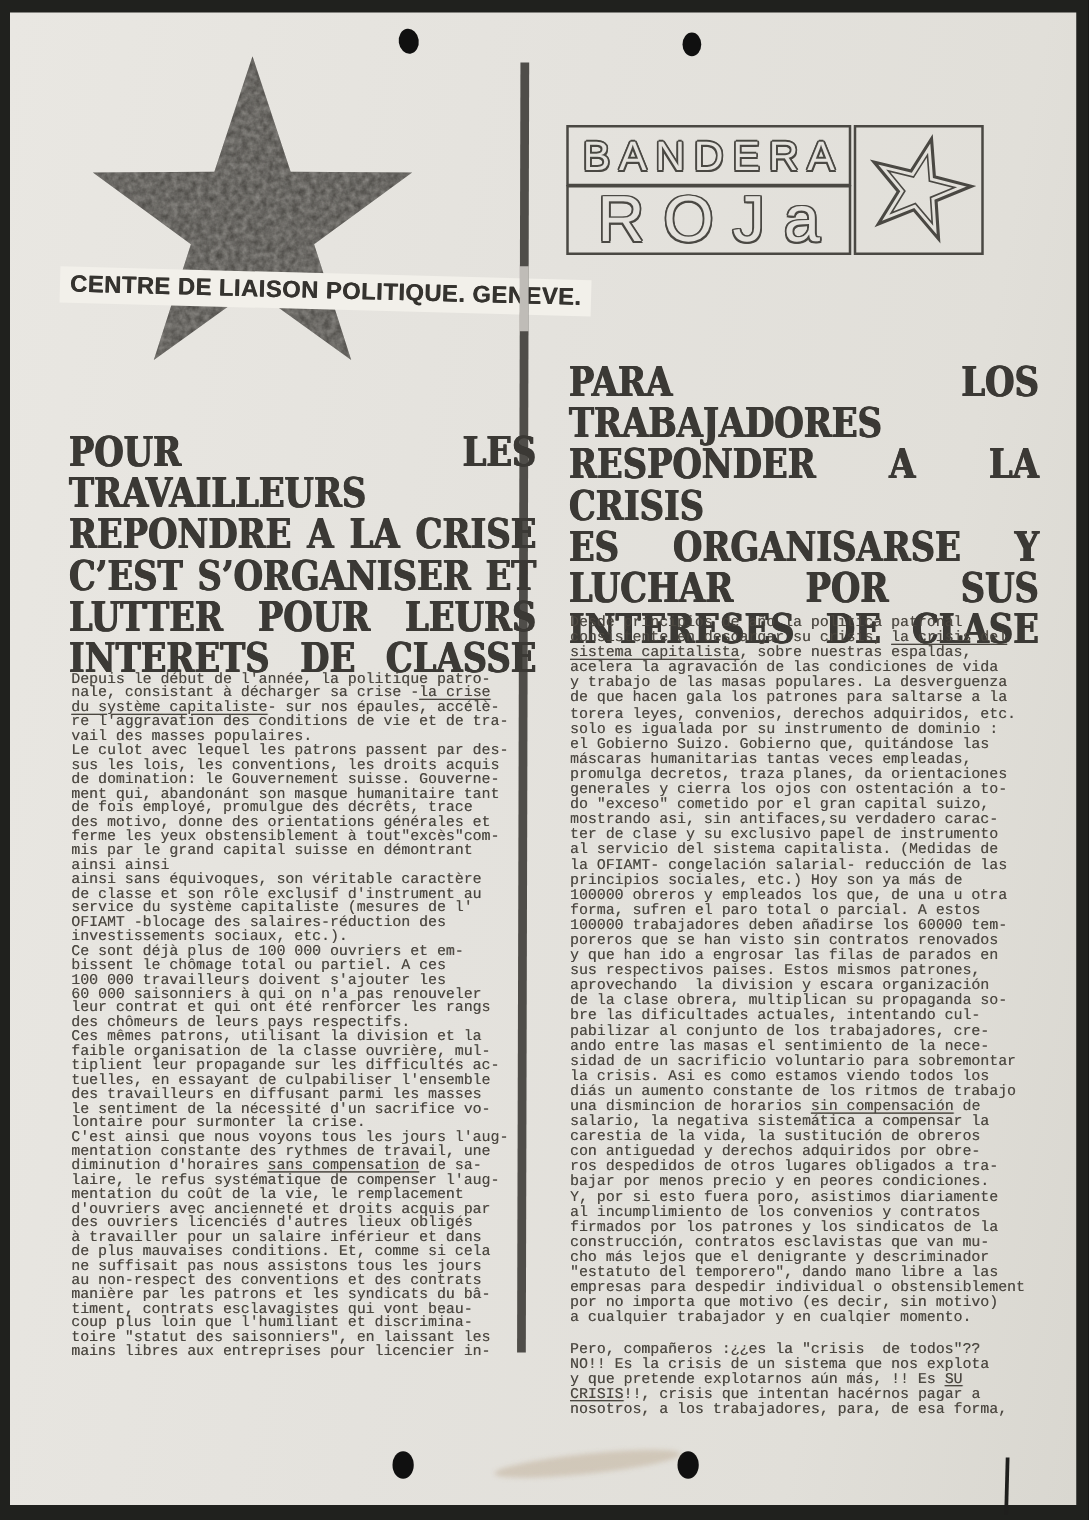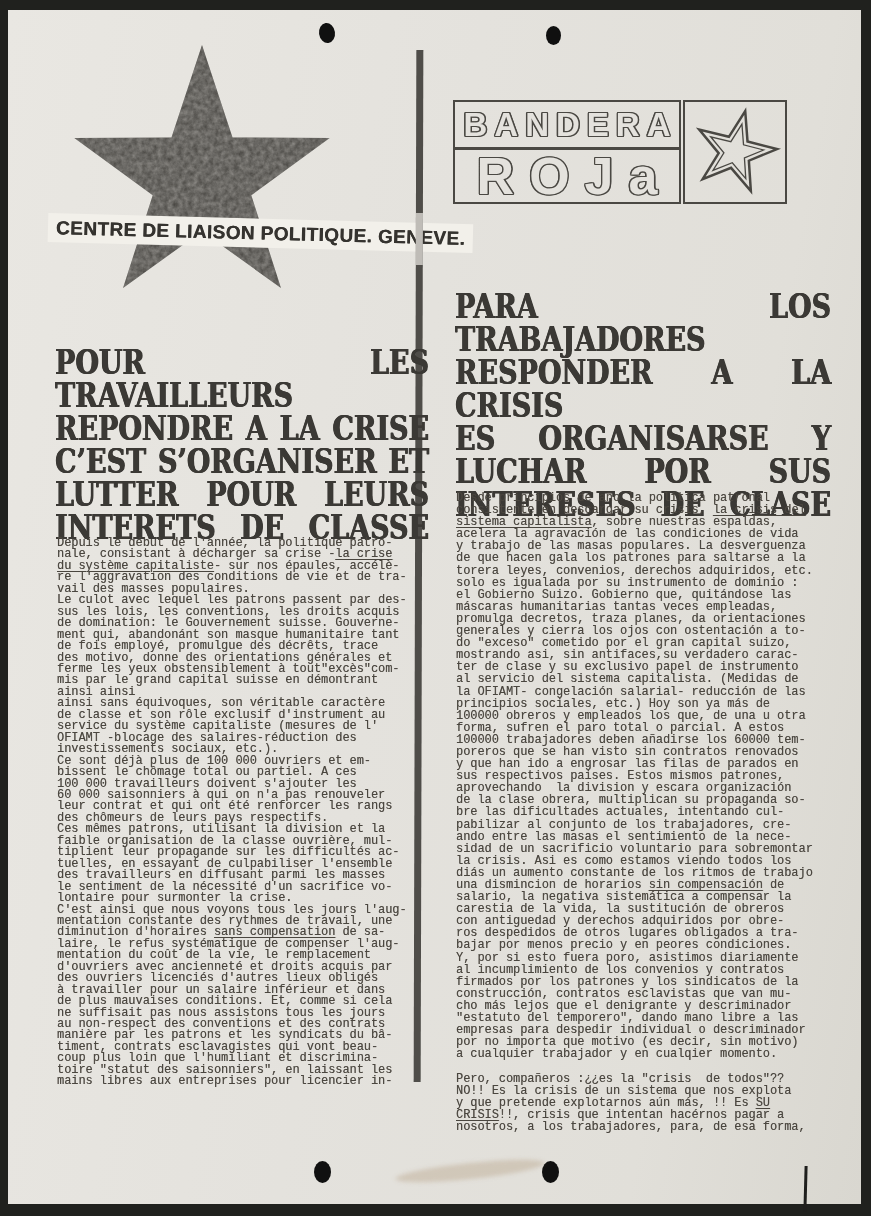--- a/index.html
+++ b/index.html
@@ -73,21 +73,21 @@
 
   .logo-box{
     position:absolute;border:2.5px solid #4a4843;
     display:flex;align-items:center;justify-content:center;
     box-sizing:border-box;
   }
   .logo-bandera{left:453px;top:100px;width:228px;height:49px;}
   .logo-roja{left:453px;top:148px;width:228px;height:56px;}
   .logo-starbox{left:683px;top:100px;width:104px;height:104px;}
   .outline-text{
-    font-weight:bold;color:#e4e2dd;white-space:nowrap;
+    font-weight:normal;color:#e4e2dd;white-space:nowrap;
     text-shadow:-1.2px -1.2px 0 #4a4843, 1.2px -1.2px 0 #4a4843,
                 -1.2px 1.2px 0 #4a4843, 1.2px 1.2px 0 #4a4843,
                 0 -1.4px 0 #4a4843, 0 1.4px 0 #4a4843,
                 -1.4px 0 0 #4a4843, 1.4px 0 0 #4a4843;
   }
   .logo-bandera .outline-text{font-size:33px;letter-spacing:7px;margin-right:-7px;}
   .logo-roja .outline-text{font-size:52px;letter-spacing:15px;margin-right:-15px;}
 
   .stain{
     position:absolute;left:395px;top:1163px;width:150px;height:16px;
@@ -245,21 +245,21 @@
       <div><span>carestia de la vida, la sustitución de obreros</span></div>
       <div><span>con antiguedad y derechos adquiridos por obre-</span></div>
       <div><span>ros despedidos de otros lugares obligados a tra-</span></div>
       <div><span>bajar por menos precio y en peores condiciones.</span></div>
       <div><span>Y, por si esto fuera poro, asistimos diariamente</span></div>
       <div><span>al incumplimiento de los convenios y contratos</span></div>
       <div><span>firmados por los patrones y los sindicatos de la</span></div>
       <div><span>construcción, contratos esclavistas que van mu-</span></div>
       <div><span>cho más lejos que el denigrante y descriminador</span></div>
       <div><span>"estatuto del temporero", dando mano libre a las</span></div>
-      <div><span>empresas para despedir individual o descriminador</span></div>
+      <div><span>empresas para despedir individual o obstensiblement</span></div>
       <div><span>por no importa que motivo (es decir, sin motivo)</span></div>
       <div><span>a cualquier trabajador y en cualqier momento.</span></div>
       <div>&nbsp;</div>
       <div><span>Pero, compañeros :¿¿es la "crisis  de todos"??</span></div>
       <div><span>NO!! Es la crisis de un sistema que nos explota</span></div>
       <div><span>y que pretende explotarnos aún más, !! Es </span><span class="u">SU</span><span></span></div>
       <div><span></span><span class="u">CRISIS</span><span>!!, crisis que intentan hacérnos pagar a</span></div>
       <div><span>nosotros, a los trabajadores, para, de esa forma,</span></div>
     </div>
 

